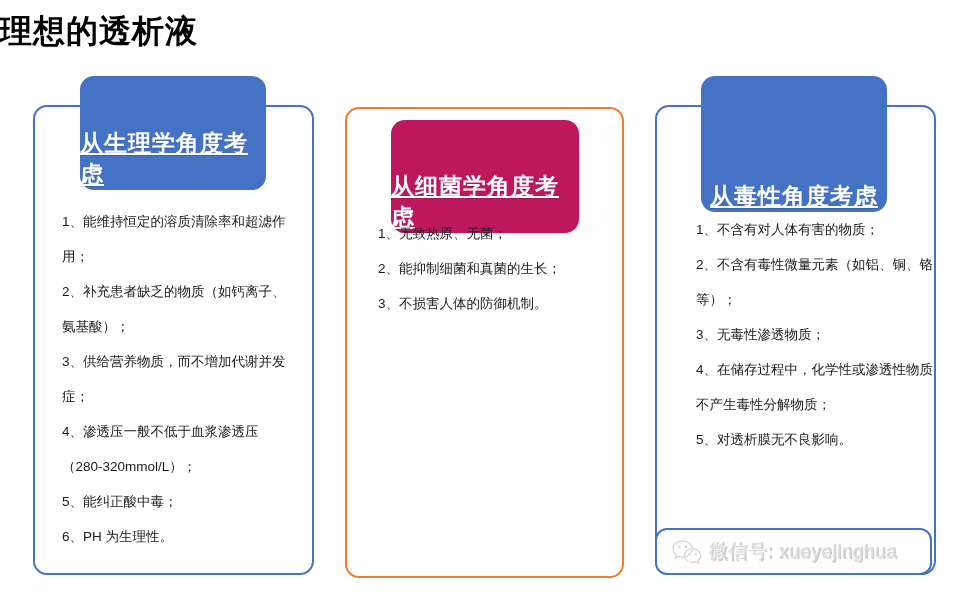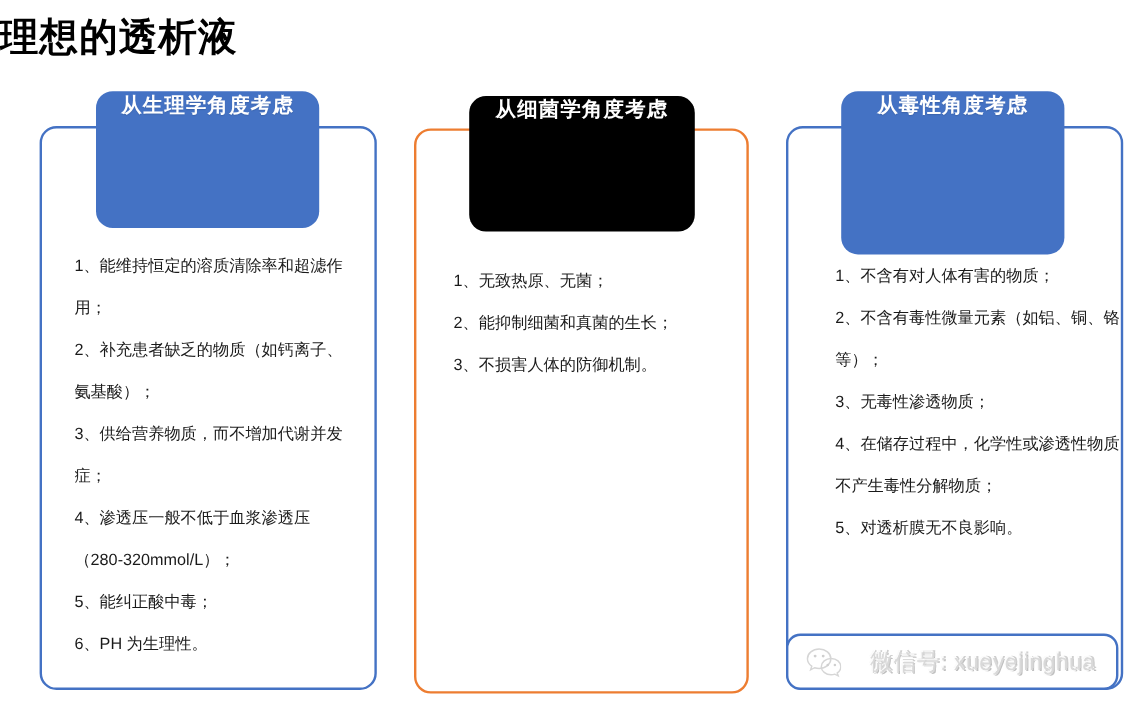--- a/index.html
+++ b/index.html
@@ -42,30 +42,31 @@
   
   #card-1 { left: 33px;  top: 105px; width: 281px; height: 470px; }
   #card-2 { left: 345px; top: 107px; width: 279px; height: 471px; }
   #card-3 { left: 655px; top: 105px; width: 281px; height: 470px; }
 
   .header-pill {
     position: absolute;
     box-sizing: border-box;
     border-radius: 14px;
     display: flex;
-    align-items: flex-start;
+    align-items: flex-end;
     justify-content: center;
     color: #ffffff;
-    font-size: 17px;
+    font-size: 23px;
     font-weight: bold;
     letter-spacing: 1px;
     text-shadow: 0 1px 1px rgba(0,0,0,0.12);
+    text-decoration: underline;
   }
   .pill-blue   { background: #4472C4; }
-  .pill-orange { background: #000000; }
+  .pill-orange { background: #be185d; margin-top: 40px; }
 
   #pill-1 { left: 80px;  top: 76px; width: 186px; height: 114px; }
   #pill-2 { left: 391px; top: 80px; width: 188px; height: 113px; }
   #pill-3 { left: 701px; top: 76px; width: 186px; height: 136px; }
 
   .card-body {
     position: absolute;
     color: #1a1a1a;
     font-size: 13.5px;
     line-height: 35px;
@@ -80,21 +81,21 @@
     left: 655px;
     top: 528px;
     width: 277px;
     height: 47px;
     box-sizing: border-box;
     border: 2px solid #4472C4;
     border-radius: 12px;
     background: #ffffff;
     display: flex;
     align-items: center;
-    gap: 24px;
+    gap: 8px;
     padding-left: 14px;
   }
   #wechat-icon {
     width: 30px;
     height: 26px;
     flex: 0 0 auto;
     display: block;
   }
   #watermark-text {
     font-size: 19px;

